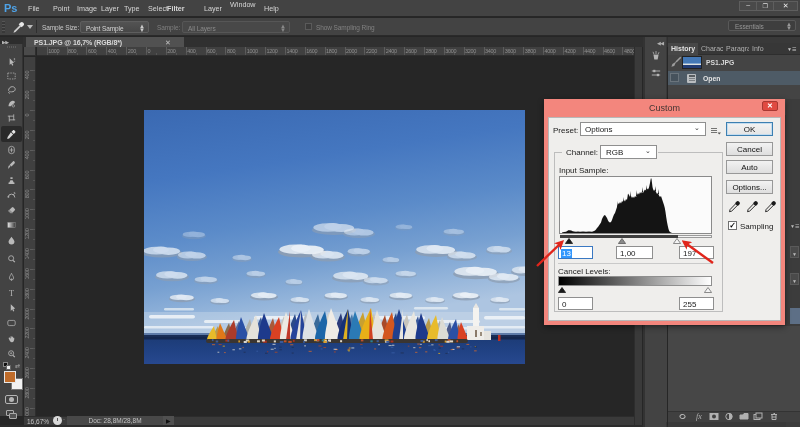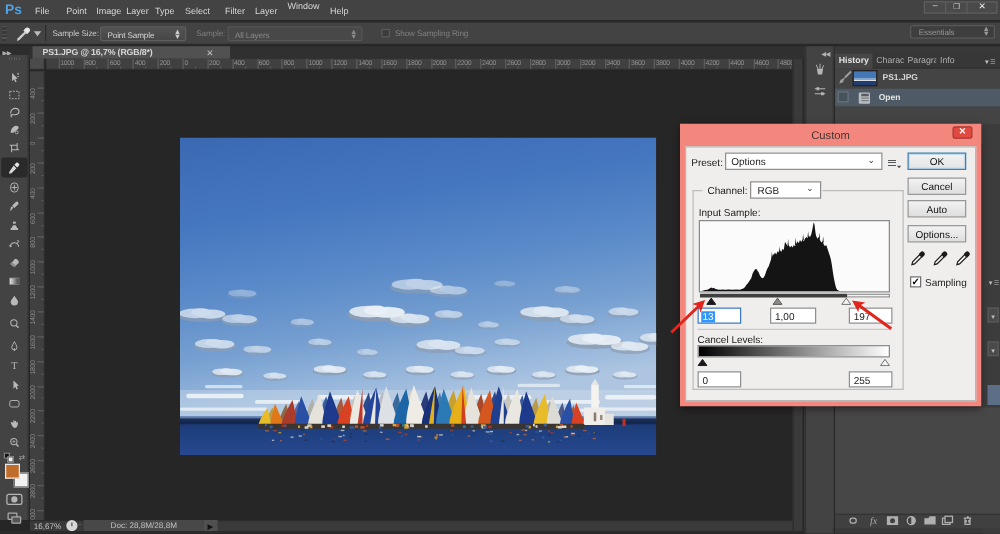--- a/index.html
+++ b/index.html
@@ -8,21 +8,21 @@
 </style></head><body>
 
 <div class="abs" style="left:0;top:0;width:800px;height:17px;background:#434343;border-bottom:1px solid #272727;"></div>
 <div class="abs" style="left:4px;top:2px;font-size:11px;font-weight:bold;color:#4ea3e8;letter-spacing:0px;">Ps</div>
 <div class="abs" style="left:28px;top:4px;font-size:7.2px;color:#d6d6d6;">File</div>
 <div class="abs" style="left:53px;top:4px;font-size:7.2px;color:#d6d6d6;">Point</div>
 <div class="abs" style="left:77px;top:4px;font-size:7.2px;color:#d6d6d6;">Image</div>
 <div class="abs" style="left:101px;top:4px;font-size:7.2px;color:#d6d6d6;">Layer</div>
 <div class="abs" style="left:124px;top:4px;font-size:7.2px;color:#d6d6d6;">Type</div>
 <div class="abs" style="left:148px;top:4px;font-size:7.2px;color:#d6d6d6;">Select</div>
-<div class="abs" style="left:180px;top:4px;font-size:7.2px;color:#d6d6d6;">Filter</div>
+<div class="abs" style="left:167px;top:4px;font-size:7.2px;color:#d6d6d6;font-weight:bold;">Filter</div>
 <div class="abs" style="left:204px;top:4px;font-size:7.2px;color:#d6d6d6;">Layer</div>
 <div class="abs" style="left:230px;top:0;font-size:7.2px;color:#d6d6d6;">Window</div>
 <div class="abs" style="left:264px;top:4px;font-size:7.2px;color:#d6d6d6;">Help</div>
 <div class="abs" style="left:739px;top:1px;width:59px;height:10px;background:#4a4a4a;border:1px solid #5e5e5e;display:flex;">
     <div style="flex:1;border-right:1px solid #5e5e5e;color:#ddd;font-size:7px;text-align:center;line-height:6px;">–</div>
     <div style="flex:1;border-right:1px solid #5e5e5e;color:#ddd;font-size:6px;text-align:center;line-height:8px;">❐</div>
     <div style="flex:1.4;color:#eee;font-size:7px;text-align:center;line-height:8px;">✕</div>
   </div>
 <div class="abs" style="left:0;top:18px;width:800px;height:18px;background:#434343;border-bottom:1px solid #2a2a2a;"></div>
 <div class="abs" style="left:2px;top:21px;width:3px;height:12px;background:repeating-linear-gradient(180deg,#555 0 1px,#383838 1px 3px);"></div>

